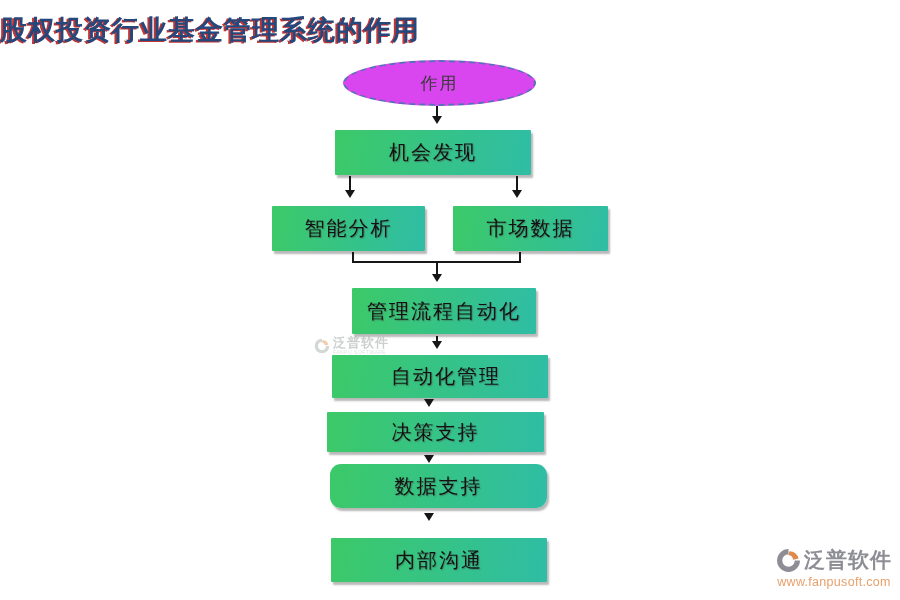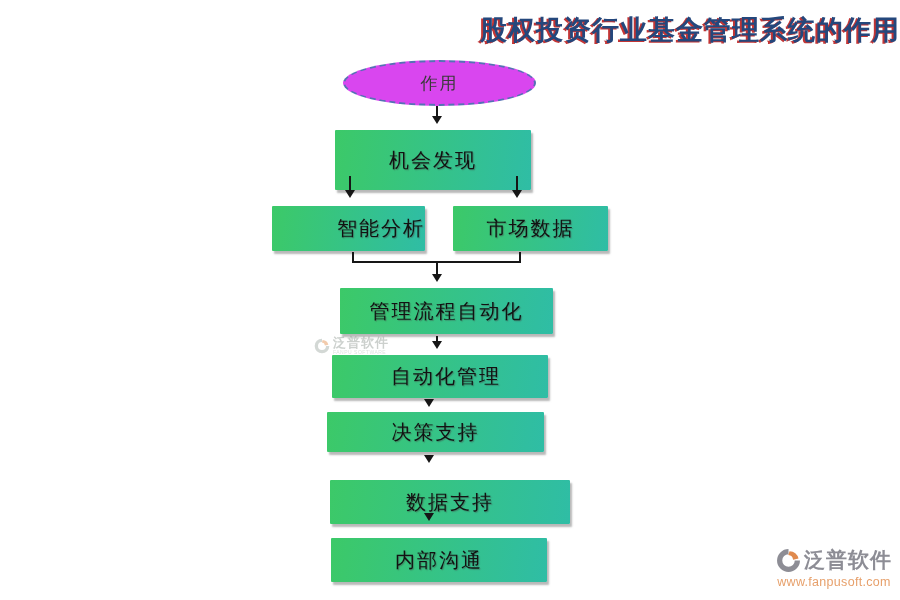--- a/index.html
+++ b/index.html
@@ -12,27 +12,26 @@
     background: #ffffff;
     overflow: hidden;
   }
 
   
   .title {
     position: absolute;
     top: 12px;
     left: 0;
     width: 900px;
-    text-align: right;
+    text-align: left;
     font-size: 27px;
     font-weight: bold;
     letter-spacing: 1px;
     color: #24477c;
     text-shadow: -2px 1px 0 #c23535;
-    padding-left: 48px;
   }
 
   
   .ellipse {
     position: absolute;
     left: 343px;
     top: 60px;
     width: 193px;
     height: 46px;
     border: 2px dashed #5571b4;
@@ -122,58 +121,58 @@
 <div class="canvas">
 
   <div class="title">股权投资行业基金管理系统的作用</div>
 
   <div class="ellipse">
     <span>作用</span>
   </div>
 
   <div class="varrow" style="left:436px; top:106px; height:15px;"></div>
 
-  <div class="node" style="left:335px; top:130px; width:196px; height:60px;">
+  <div class="node" style="left:335px; top:130px; width:196px; height:45px;">
     <span>机会发现</span>
   </div>
 
   <div class="varrow" style="left:349px; top:176px; height:19px;"></div>
   <div class="varrow" style="left:516px; top:176px; height:19px;"></div>
 
-  <div class="node" style="left:272px; top:206px; width:153px; height:45px;justify-content:flex-end;">
+  <div class="node" style="left:272px; top:206px; width:153px; height:45px;">
     <span>智能分析</span>
   </div>
   <div class="node" style="left:442px; top:206px; width:155px; height:45px;margin-left:11px;">
     <span>市场数据</span>
   </div>
 
   <div class="vline" style="left:352px; top:252px; height:11px;"></div>
   <div class="vline" style="left:519px; top:252px; height:11px;"></div>
   <div class="hline" style="left:352px; top:261px; width:169px;"></div>
   <div class="varrow" style="left:436px; top:262px; height:17px;"></div>
 
-  <div class="node" style="left:340px; top:288px; width:213px; height:46px;">
+  <div class="node" style="left:352px; top:288px; width:184px; height:46px;">
     <span>管理流程自动化</span>
   </div>
 
   <div class="varrow" style="left:436px; top:336px; height:10px;"></div>
 
   <div class="node" style="left:332px; top:355px; width:216px; height:43px;padding-left:12px;">
     <span>自动化管理</span>
   </div>
 
   <div class="varrow" style="left:428px; top:399px; height:5px;"></div>
 
   <div class="node" style="left:327px; top:412px; width:217px; height:40px;">
     <span>决策支持</span>
   </div>
 
   <div class="varrow" style="left:428px; top:455px; height:5px;"></div>
 
-  <div class="node" style="left:330px; top:480px; width:240px; height:44px;">
+  <div class="node" style="left:330px; top:464px; width:217px; height:44px;border-radius:11px;">
     <span>数据支持</span>
   </div>
 
   <div class="varrow" style="left:428px; top:513px; height:5px;"></div>
 
   <div class="node" style="left:331px; top:538px; width:216px; height:44px;">
     <span>内部沟通</span>
   </div>
 
   <div class="watermark">

